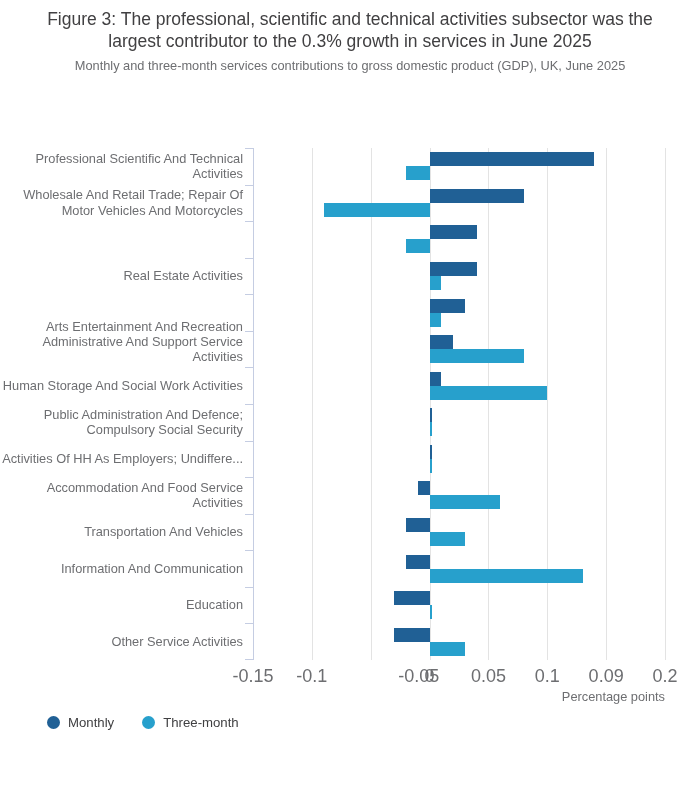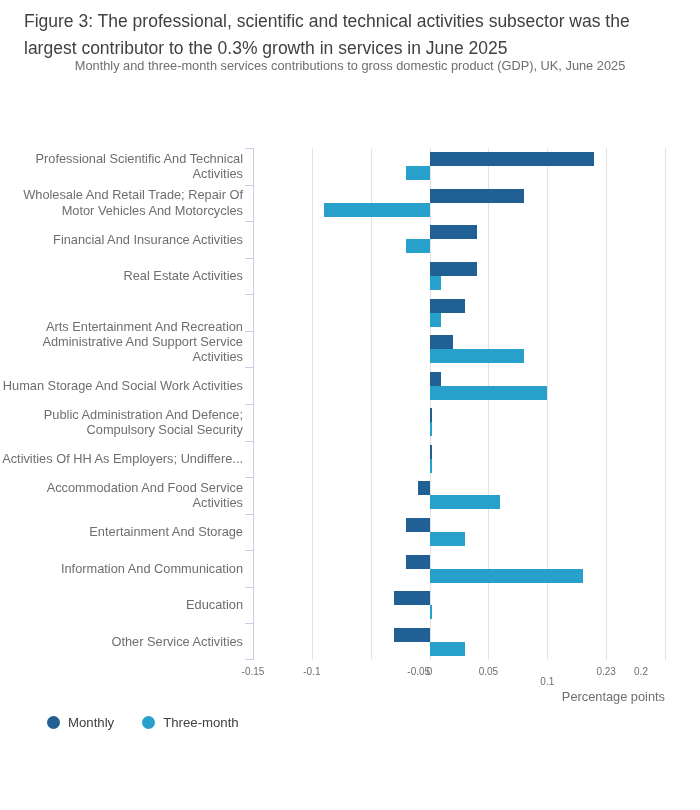--- a/index.html
+++ b/index.html
@@ -6,22 +6,22 @@
   .figure{
     position:relative;
     width:700px;height:810px;
     background:#ffffff;
     font-family:"Liberation Sans", sans-serif;
     overflow:hidden;
   }
   .title{
     position:absolute;top:8px;left:0;right:0;
     margin:0 auto;max-width:652px;
-    text-align:left;
-    font-size:17.5px;line-height:27px;
+    text-align:center;
+    font-size:17.5px;line-height:22px;
     color:#414042;font-weight:400;
   }
   .subtitle{
     position:absolute;top:58px;left:0;right:0;
     text-align:center;
     font-size:12.8px;color:#6d6e71;
   }
   .chart{
     position:absolute;top:148px;left:0;
     width:700px;height:512px;text-decoration:underline;
@@ -34,21 +34,21 @@
     font-size:12.8px;line-height:15.5px;color:#6d6e71;
   }
   .plot{position:absolute;left:253px;top:0;width:412px;height:512px;}
   .gridline{position:absolute;top:0;width:1px;height:512px;background:#e3e3e3;}
   .axis-line{position:absolute;left:0;top:0;width:1px;height:512px;background:#c5cde2;}
   .y-tick{position:absolute;left:-8px;width:8px;height:1px;background:#c5cde2;}
   .bar{position:absolute;height:14px;}
   .xticks{position:absolute;left:253px;top:666px;width:412px;height:16px;}
   .xtick-label{
     position:absolute;transform:translateX(-50%);
-    font-size:10px;color:#6d6e71;white-space:nowrap;
+    font-size:18px;color:#6d6e71;white-space:nowrap;
   }
   .xlabel{
     position:absolute;top:689px;left:0;width:665px;
     text-align:right;font-size:12.8px;color:#6d6e71;
   }
   .legend{
     position:absolute;top:715px;left:47px;
     display:flex;align-items:center;gap:28px;
   }
   .legend-item{display:flex;align-items:center;gap:8px;cursor:pointer;}
@@ -60,29 +60,28 @@
 
 <div class="figure">
 
   <div class="title">Figure 3: The professional, scientific and technical activities subsector was the largest contributor to the 0.3% growth in services in June 2025</div>
   <div class="subtitle">Monthly and three-month services contributions to gross domestic product (GDP), UK, June 2025</div>
 
   <div class="chart">
     <div class="labels">
         <div class="cat-label" style="top: 0px; height: 36.5714px;">Professional Scientific And Technical Activities</div>
         <div class="cat-label" style="top: 36.5714px; height: 36.5714px;">Wholesale And Retail Trade; Repair Of Motor Vehicles And Motorcycles</div>
-        <div class="cat-label" style="top: 73.1429px; height: 36.5714px;">Financial And Insurance Activities</div>
         <div class="cat-label" style="top: 109.714px; height: 36.5714px;">Real Estate Activities</div>
         <div class="cat-label" style="top: 160px; height: 36.5714px;">Arts Entertainment And Recreation</div>
         <div class="cat-label" style="top: 182.857px; height: 36.5714px;">Administrative And Support Service Activities</div>
         <div class="cat-label" style="top: 219.429px; height: 36.5714px;">Human Storage And Social Work Activities</div>
         <div class="cat-label" style="top: 256px; height: 36.5714px;">Public Administration And Defence; Compulsory Social Security</div>
         <div class="cat-label" style="top: 292.571px; height: 36.5714px;">Activities Of HH As Employers; Undiffere...</div>
         <div class="cat-label" style="top: 329.143px; height: 36.5714px;">Accommodation And Food Service Activities</div>
-        <div class="cat-label" style="top: 365.714px; height: 36.5714px;">Entertainment And Storage</div>
+        <div class="cat-label" style="top: 365.714px; height: 36.5714px;">Transportation And Vehicles</div>
         <div class="cat-label" style="top: 402.286px; height: 36.5714px;">Information And Communication</div>
         <div class="cat-label" style="top: 438.857px; height: 36.5714px;">Education</div>
         <div class="cat-label" style="top: 475.429px; height: 36.5714px;">Other Service Activities</div>
       </div>
     <div class="plot">
         <div class="gridline" style="left: 58.8571px; background: rgb(227, 227, 227);"></div>
         <div class="gridline" style="left: 117.714px; background: rgb(227, 227, 227);"></div>
         <div class="gridline" style="left: 176.571px; background: rgb(227, 227, 227);"></div>
         <div class="gridline" style="left: 235.429px; background: rgb(227, 227, 227);"></div>
         <div class="gridline" style="left: 294.286px; background: rgb(227, 227, 227);"></div>
@@ -134,23 +133,23 @@
         <div class="bar" style="top: 493.714px; left: 176.571px; width: 35.3143px; background: rgb(39, 160, 204);"></div>
       </div>
   </div>
 
   <div class="xticks">
       <div class="xtick-label" style="left: 0px;">-0.15</div>
       <div class="xtick-label" style="left: 58.8571px;">-0.1</div>
       <div class="xtick-label" style="left: 117.714px; margin-left: 48px;">-0.05</div>
       <div class="xtick-label" style="left: 176.571px;">0</div>
       <div class="xtick-label" style="left: 235.429px;">0.05</div>
-      <div class="xtick-label" style="left: 294.286px; margin-top: 10px;">0.1</div>
-      <div class="xtick-label" style="left: 353.143px;">0.23</div>
-      <div class="xtick-label" style="left: 388px;">0.2</div>
+      <div class="xtick-label" style="left: 294.286px;">0.1</div>
+      <div class="xtick-label" style="left: 353.143px;">0.09</div>
+      <div class="xtick-label" style="left: 412px;">0.2</div>
     </div>
   <div class="xlabel">Percentage points</div>
 
   <div class="legend">
     <div class="legend-item">
       <span class="dot" id="dot-monthly" style="background: rgb(32, 96, 149);"></span>
       <span class="lbl">Monthly</span>
     </div>
     <div class="legend-item">
       <span class="dot" id="dot-three-month" style="background: rgb(39, 160, 204);"></span>

